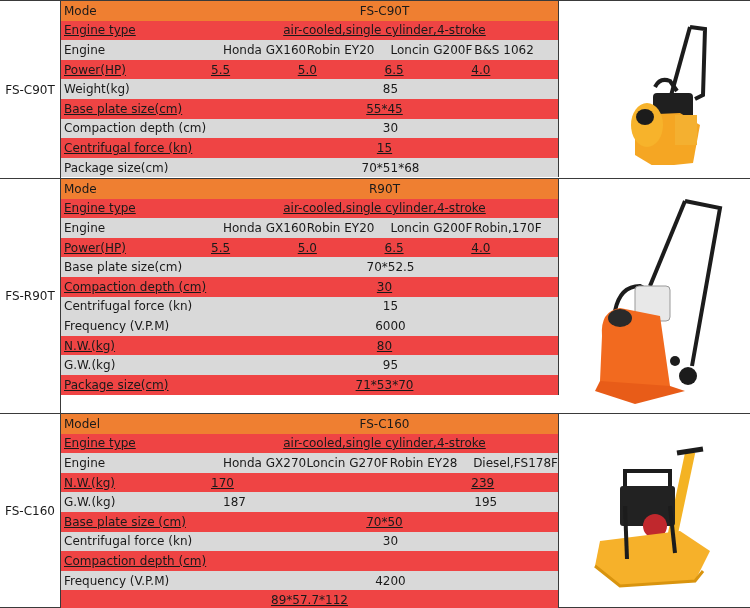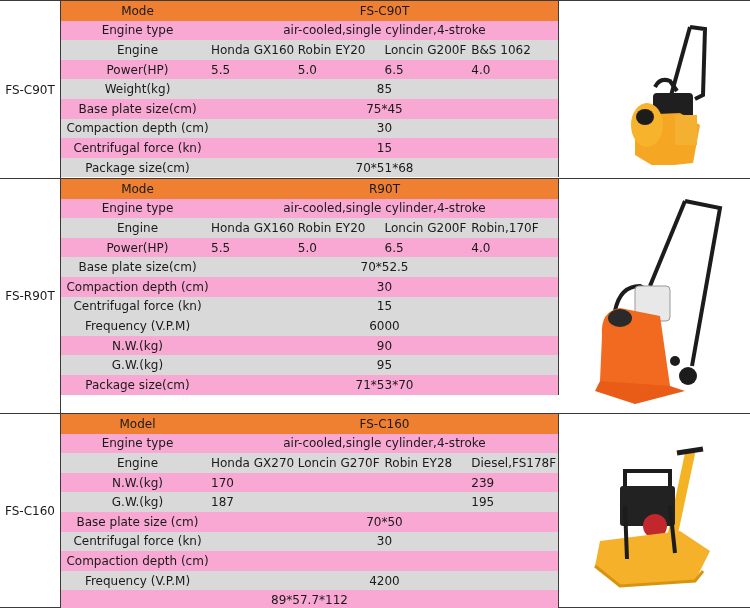--- a/index.html
+++ b/index.html
@@ -5,23 +5,23 @@
   html, body { margin:0; padding:0; background:#ffffff; }
   body { width:750px; height:608px; overflow:hidden; font-family:"DejaVu Sans", sans-serif; color:#1a1a1a; }
   .sheet { position:relative; width:750px; height:608px; }
   .section { position:absolute; left:0; width:750px; border-top:1px solid #3a3a3a; box-sizing:border-box; }
   .section.last { border-bottom:1px solid #3a3a3a; }
   .model-cell { position:absolute; left:0; top:0; bottom:0; width:61px; border-right:1px solid #3a3a3a; display:flex; align-items:center; justify-content:center; font-size:12px; box-sizing:border-box; }
   .spec-table { position:absolute; left:61px; top:0; width:498px; border-right:1px solid #3a3a3a; box-sizing:border-box; }
   .img-cell { position:absolute; left:559px; top:0; bottom:0; width:191px; display:flex; align-items:center; justify-content:center; }
   .row { display:flex; align-items:center; height:19.6px; font-size:12px; white-space:nowrap; }
   .row.head { background:#ef7f31; }
-  .row.alt { background:#d9d9d9; }
-  .row.plain { background:#f9a8d4; }
-  .lbl { width:150px; padding-left:3px; box-sizing:border-box; flex:none;text-align:center; }
+  .row.alt { background:#d9d9d9;gap:12px; }
+  .row.plain { background:#ef4444;text-decoration:underline; }
+  .lbl { width:150px; padding-left:3px; box-sizing:border-box; flex:none; }
   .val { flex:1; text-align:center; }
   .cols { flex:1; display:flex; }
   .cols span { flex:1; text-align:left; }
   .cols.two span:first-child { flex:3; }
   .cols.two span:last-child { flex:1; }
   svg { display:block; }
 </style>
 </head>
 <body>
 
@@ -55,21 +55,21 @@
           <span>6.5</span>
           <span>4.0</span>
         </div>
       </div>
       <div class="row alt">
         <span class="lbl">Weight(kg)</span>
         <span class="val">85</span>
       </div>
       <div class="row plain">
         <span class="lbl">Base plate size(cm)</span>
-        <span class="val">75*45</span>
+        <span class="val">55*45</span>
       </div>
       <div class="row alt">
         <span class="lbl">Compaction depth (cm)</span>
         <span class="val">30</span>
       </div>
       <div class="row plain">
         <span class="lbl">Centrifugal force (kn)</span>
         <span class="val">15</span>
       </div>
       <div class="row alt">
@@ -131,21 +131,21 @@
       <div class="row alt">
         <span class="lbl">Centrifugal force (kn)</span>
         <span class="val">15</span>
       </div>
       <div class="row alt">
         <span class="lbl">Frequency (V.P.M)</span>
         <span class="val">6000</span>
       </div>
       <div class="row plain">
         <span class="lbl">N.W.(kg)</span>
-        <span class="val">90</span>
+        <span class="val">80</span>
       </div>
       <div class="row alt">
         <span class="lbl">G.W.(kg)</span>
         <span class="val">95</span>
       </div>
       <div class="row plain">
         <span class="lbl">Package size(cm)</span>
         <span class="val">71*53*70</span>
       </div>
     </div>

